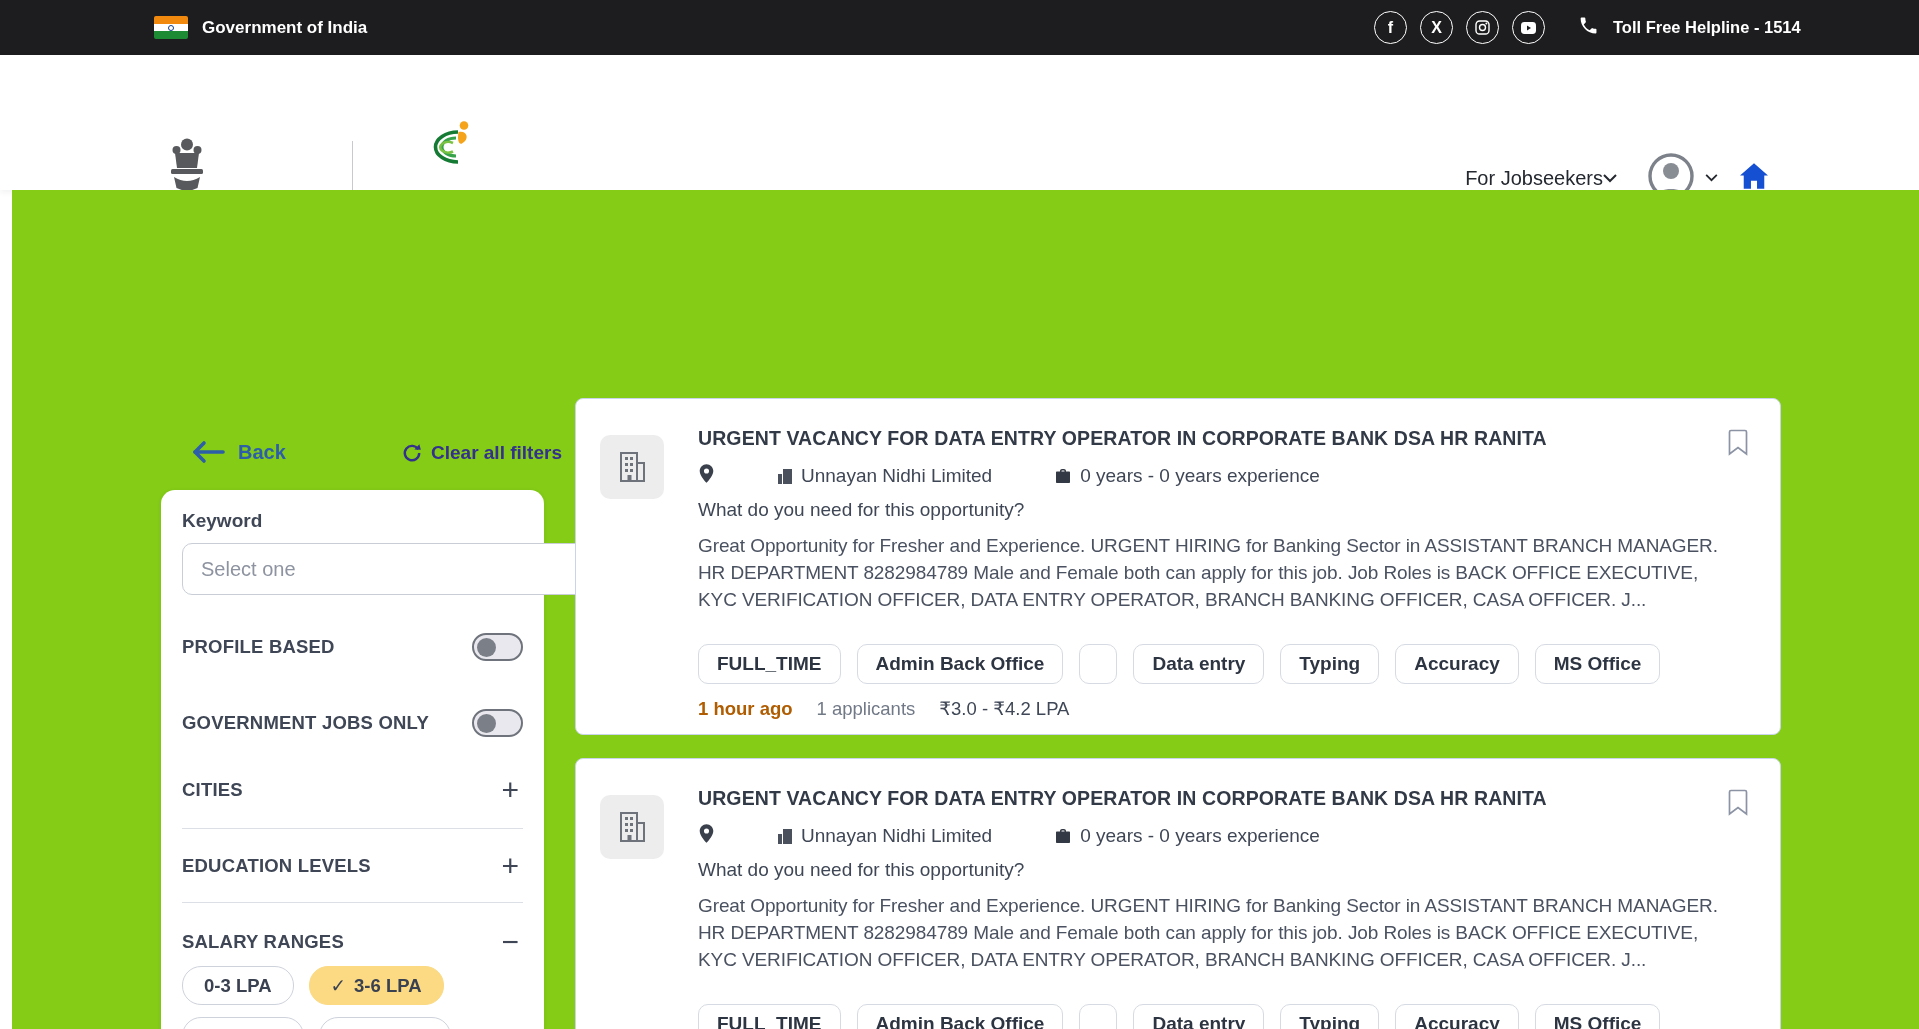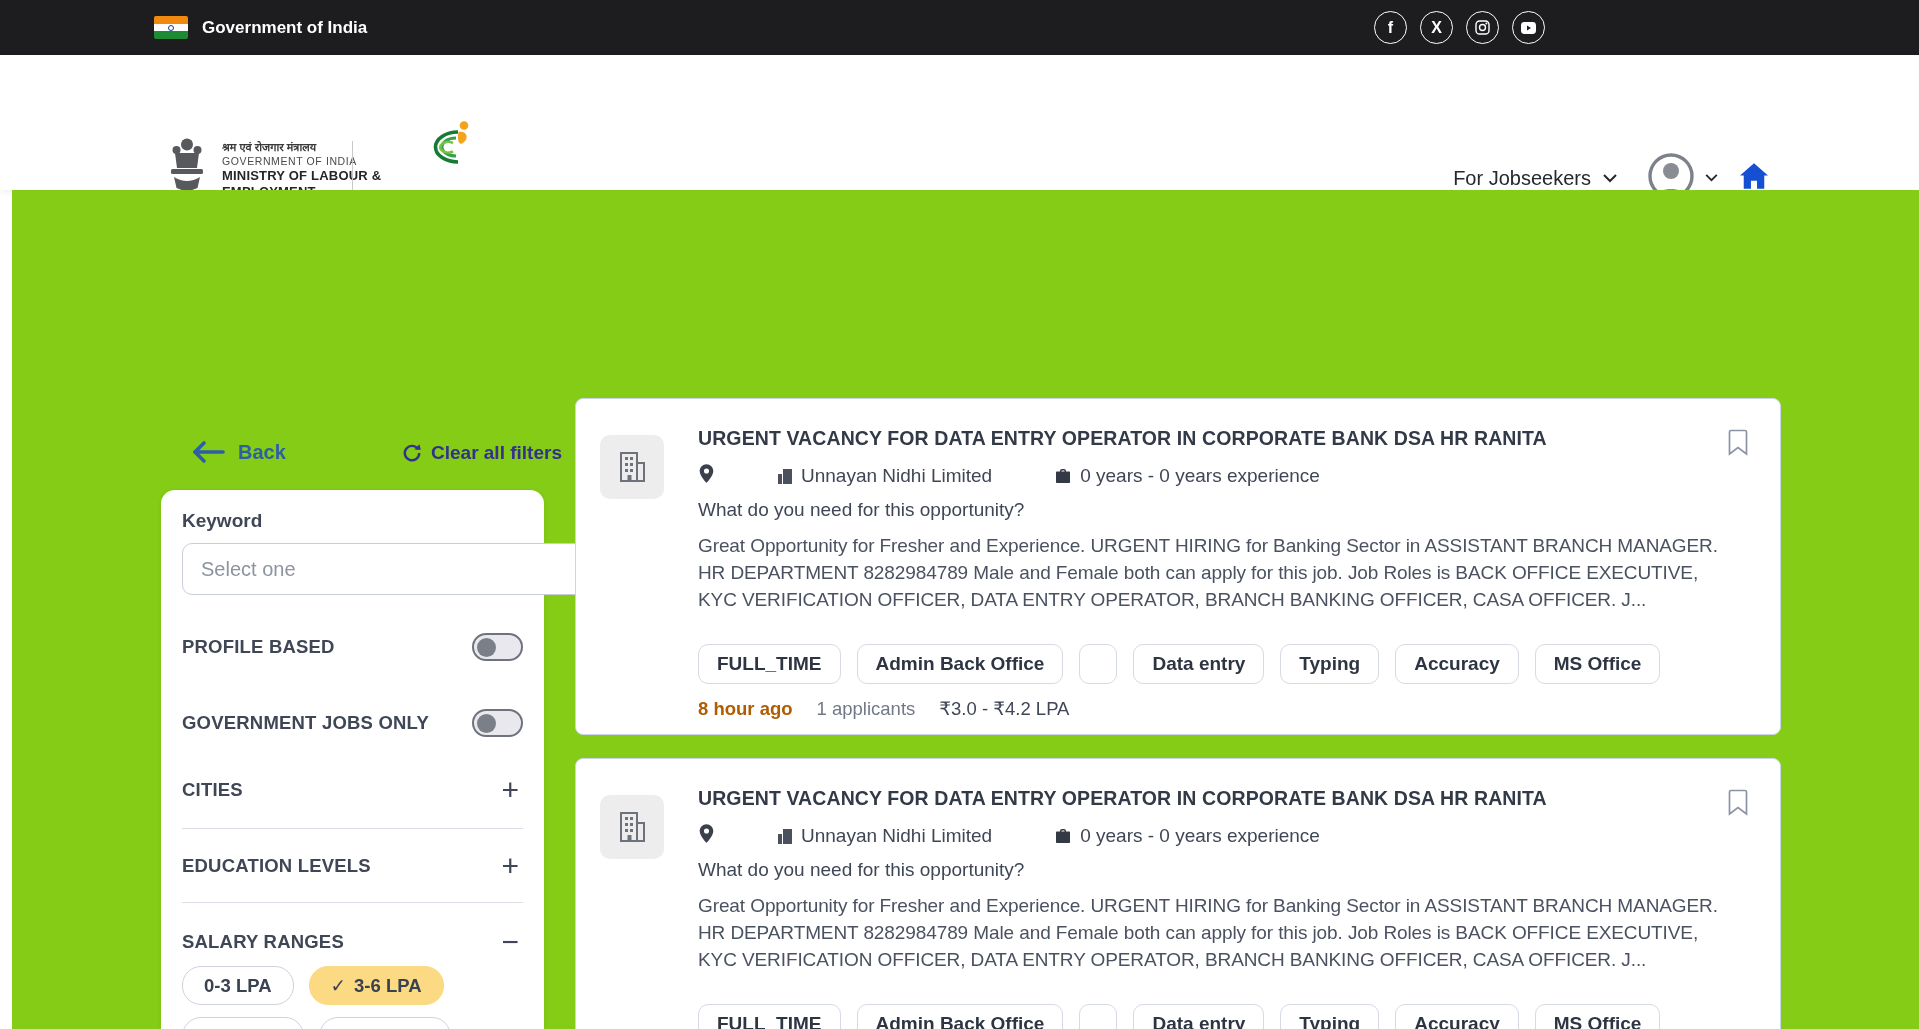--- a/index.html
+++ b/index.html
@@ -26,21 +26,21 @@
   .ministry { position:absolute; left:222px; top:86px; line-height:1.25; }
   .ministry .hi { font-size:11px; font-weight:700; color:#3a3a3c; }
   .ministry .goi { font-size:10.5px; letter-spacing:.6px; color:#4a4a4c; }
   .ministry .bold { font-size:13px; font-weight:800; color:#262628; letter-spacing:.2px; }
   .logo-divider { position:absolute; left:352px; top:86px; width:1px; height:60px; background:#c9c9cd; }
   .ncs { position:absolute; left:372px; top:64px; width:145px; text-align:center; }
   .ncs .name { font-size:13px; font-weight:800; color:#404040; margin-top:10px; white-space:nowrap; }
   .ncs .hi { font-size:8px; color:#444; }
   .ncs .en { font-size:6.5px; color:#666; }
   .header-right { position:absolute; right:151px; top:96px; height:54px; display:flex; align-items:center; }
-  .jobseekers { display:flex; align-items:center; gap:12px; font-size:20px; color:#24282f; cursor:pointer; }
+  .jobseekers { display:flex; align-items:center; font-size:20px; color:#24282f; cursor:pointer; }
   .avatar { margin-left:30px; }
   .hdr-chev { margin-left:10px; }
   .home { margin-left:22px; }
 
   
   .content { position:absolute; left:0; top:190px; width:1919px; height:839px; background:#84cc16;margin-left:12px; }
 
   .back { position:absolute; left:178px; top:250px; display:flex; align-items:center; gap:12px; cursor:pointer; }
   .back .lbl { font-size:20px; font-weight:600; color:#2d5fa9; }
   .clear { position:absolute; left:390px; top:252px; display:flex; align-items:center; gap:9px; cursor:pointer; }
@@ -125,39 +125,41 @@
           <circle cx="11.4" cy="3.6" r="1" fill="#fff"></circle>
         </svg>
     </div>
     <div class="soc">
       <svg width="15" height="12" viewBox="0 0 15 12">
           <rect x="0" y="0" width="15" height="12" rx="3.4" fill="#fff"></rect>
           <path d="M6 3.4l4 2.6-4 2.6z" fill="#1d1d1f"></path>
         </svg>
     </div>
   </div>
+  <div class="helpline">
+    <span>
+      <svg width="21" height="21" viewBox="0 0 24 24" fill="#fff">
+          <path d="M6.6 10.8c1.5 2.9 3.8 5.2 6.7 6.7l2.2-2.2c.3-.3.7-.4 1-.3 1.2.4 2.4.6 3.6.6.6 0 1 .4 1 1V20c0 .6-.4 1-1 1C10.8 21 3 13.2 3 3.9c0-.6.4-1 1-1h3.4c.6 0 1 .4 1 1 0 1.3.2 2.5.6 3.6.1.4 0 .8-.3 1l-2.1 2.3z"></path>
+        </svg>
+    </span>
+    <span class="txt">Toll Free Helpline - 1514</span>
+  </div>
 </div>
 
 <div class="header">
   <span class="emblem">
     <svg width="44" height="58" viewBox="0 0 44 58" fill="#58595c">
       <circle cx="22" cy="9.5" r="6"></circle>
       <circle cx="11.5" cy="15" r="4"></circle>
       <circle cx="32.5" cy="15" r="4"></circle>
       <path d="M10 18h24l-2 15H12z"></path>
       <rect x="6" y="34" width="32" height="5" rx="1.5"></rect>
       <path d="M9 42q13 8 26 0l-2.5 11q-10.5 5-21 0z"></path>
     </svg>
   </span>
-  <div class="ministry">
-    <div class="hi">श्रम एवं रोजगार मंत्रालय</div>
-    <div class="goi">GOVERNMENT OF INDIA</div>
-    <div class="bold">MINISTRY OF LABOUR &amp;</div>
-    <div class="bold">EMPLOYMENT</div>
-  </div>
   <div class="logo-divider"></div>
   <div class="ncs">
     <svg width="62" height="56" viewBox="0 0 62 56">
       <path d="M44 13 A21 14 0 1 0 44 43" fill="none" stroke="#157a33" stroke-width="3.6"></path>
       <path d="M42 19 A14 9 0 1 0 42 37" fill="none" stroke="#36a24a" stroke-width="3"></path>
       <path d="M39 24 A8 5.3 0 1 0 39 32.5" fill="none" stroke="#7ac243" stroke-width="2.6"></path>
       <circle cx="50" cy="6.5" r="4.3" fill="#f5a31a"></circle>
       <path d="M44.5 13 C 53 11, 56 20, 48 24.5 C 45 26, 43 21, 44.5 13 Z" fill="#f5a31a"></path>
     </svg>
     <div class="name">National Career Service</div>
@@ -341,21 +343,21 @@
     <div class="tags">
       <div class="tag">FULL_TIME</div>
       <div class="tag">Admin Back Office</div>
       <div class="tag"></div>
       <div class="tag">Data entry</div>
       <div class="tag">Typing</div>
       <div class="tag">Accuracy</div>
       <div class="tag">MS Office</div>
     </div>
     <div class="foot">
-      <span class="posted">8 hour ago</span>
+      <span class="posted">1 hour ago</span>
       <span class="applicants">1 applicants</span>
       <span class="salary">₹3.0 - ₹4.2 LPA</span>
     </div>
   </div>
 
   <div class="card" style="top:568px;">
     <div class="tile">
       <svg width="34" height="36" viewBox="0 0 34 36" fill="none" stroke="#6d727b" stroke-width="2">
         <rect x="6" y="4" width="16" height="28"></rect>
           <path d="M22 14h7v18h-7"></path>

